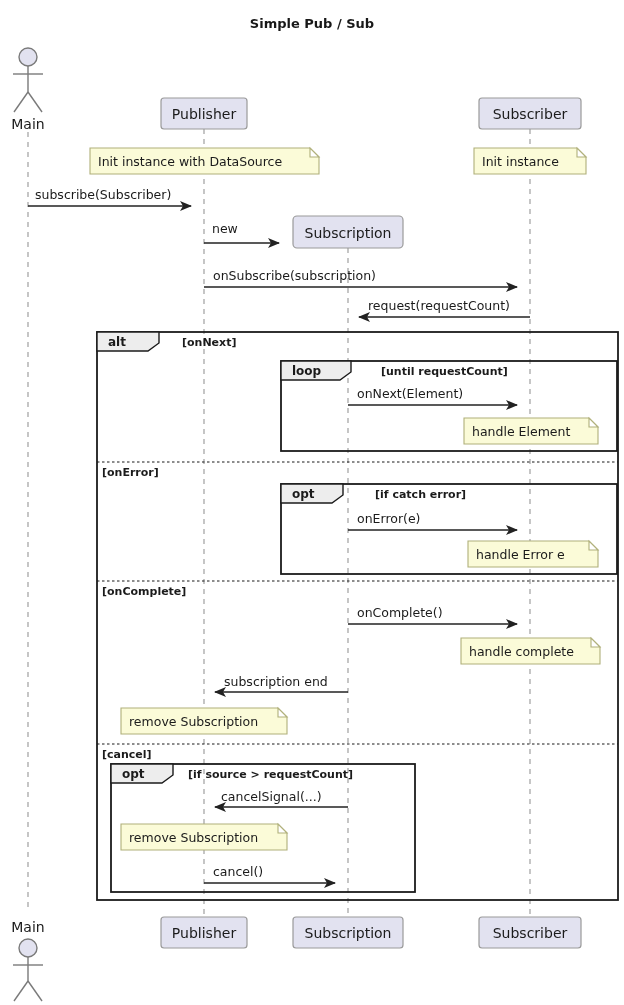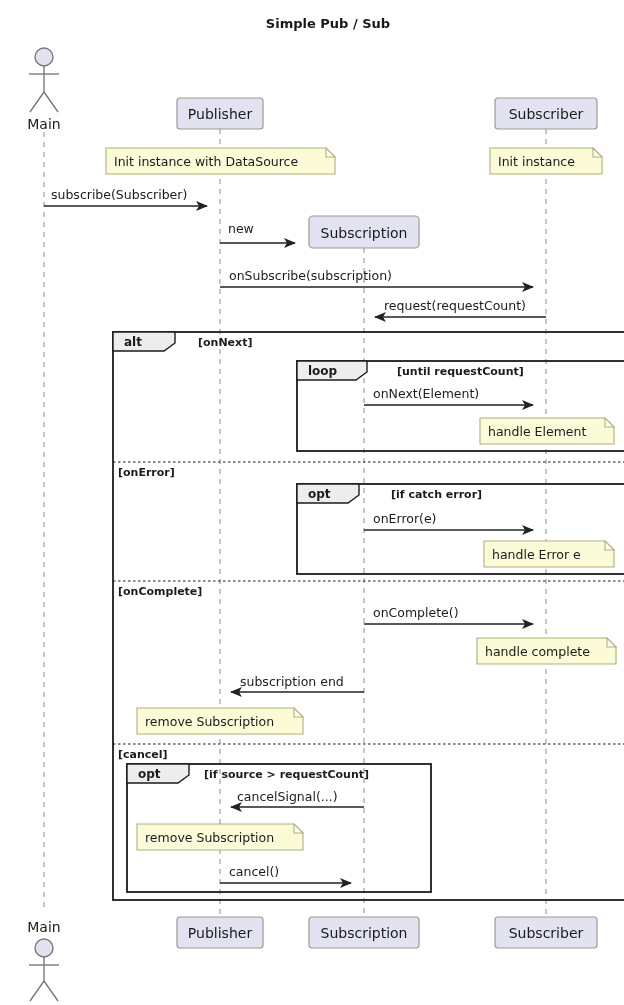--- a/index.html
+++ b/index.html
@@ -11,21 +11,20 @@
     font-family: "DejaVu Sans", sans-serif;
     width: 624px;
     height: 1005px;
     position: relative;
     overflow: hidden;
   }
   #diagram-root {
     position: relative;
     width: 600px;
     height: 1005px;
-    margin-left: 16px;
   }
   #diagram-svg {
     position: absolute;
     top: 0;
     left: 0;
     width: 624px;
     height: 1005px;
   }
   .diagram-title {
     font-weight: bold;

